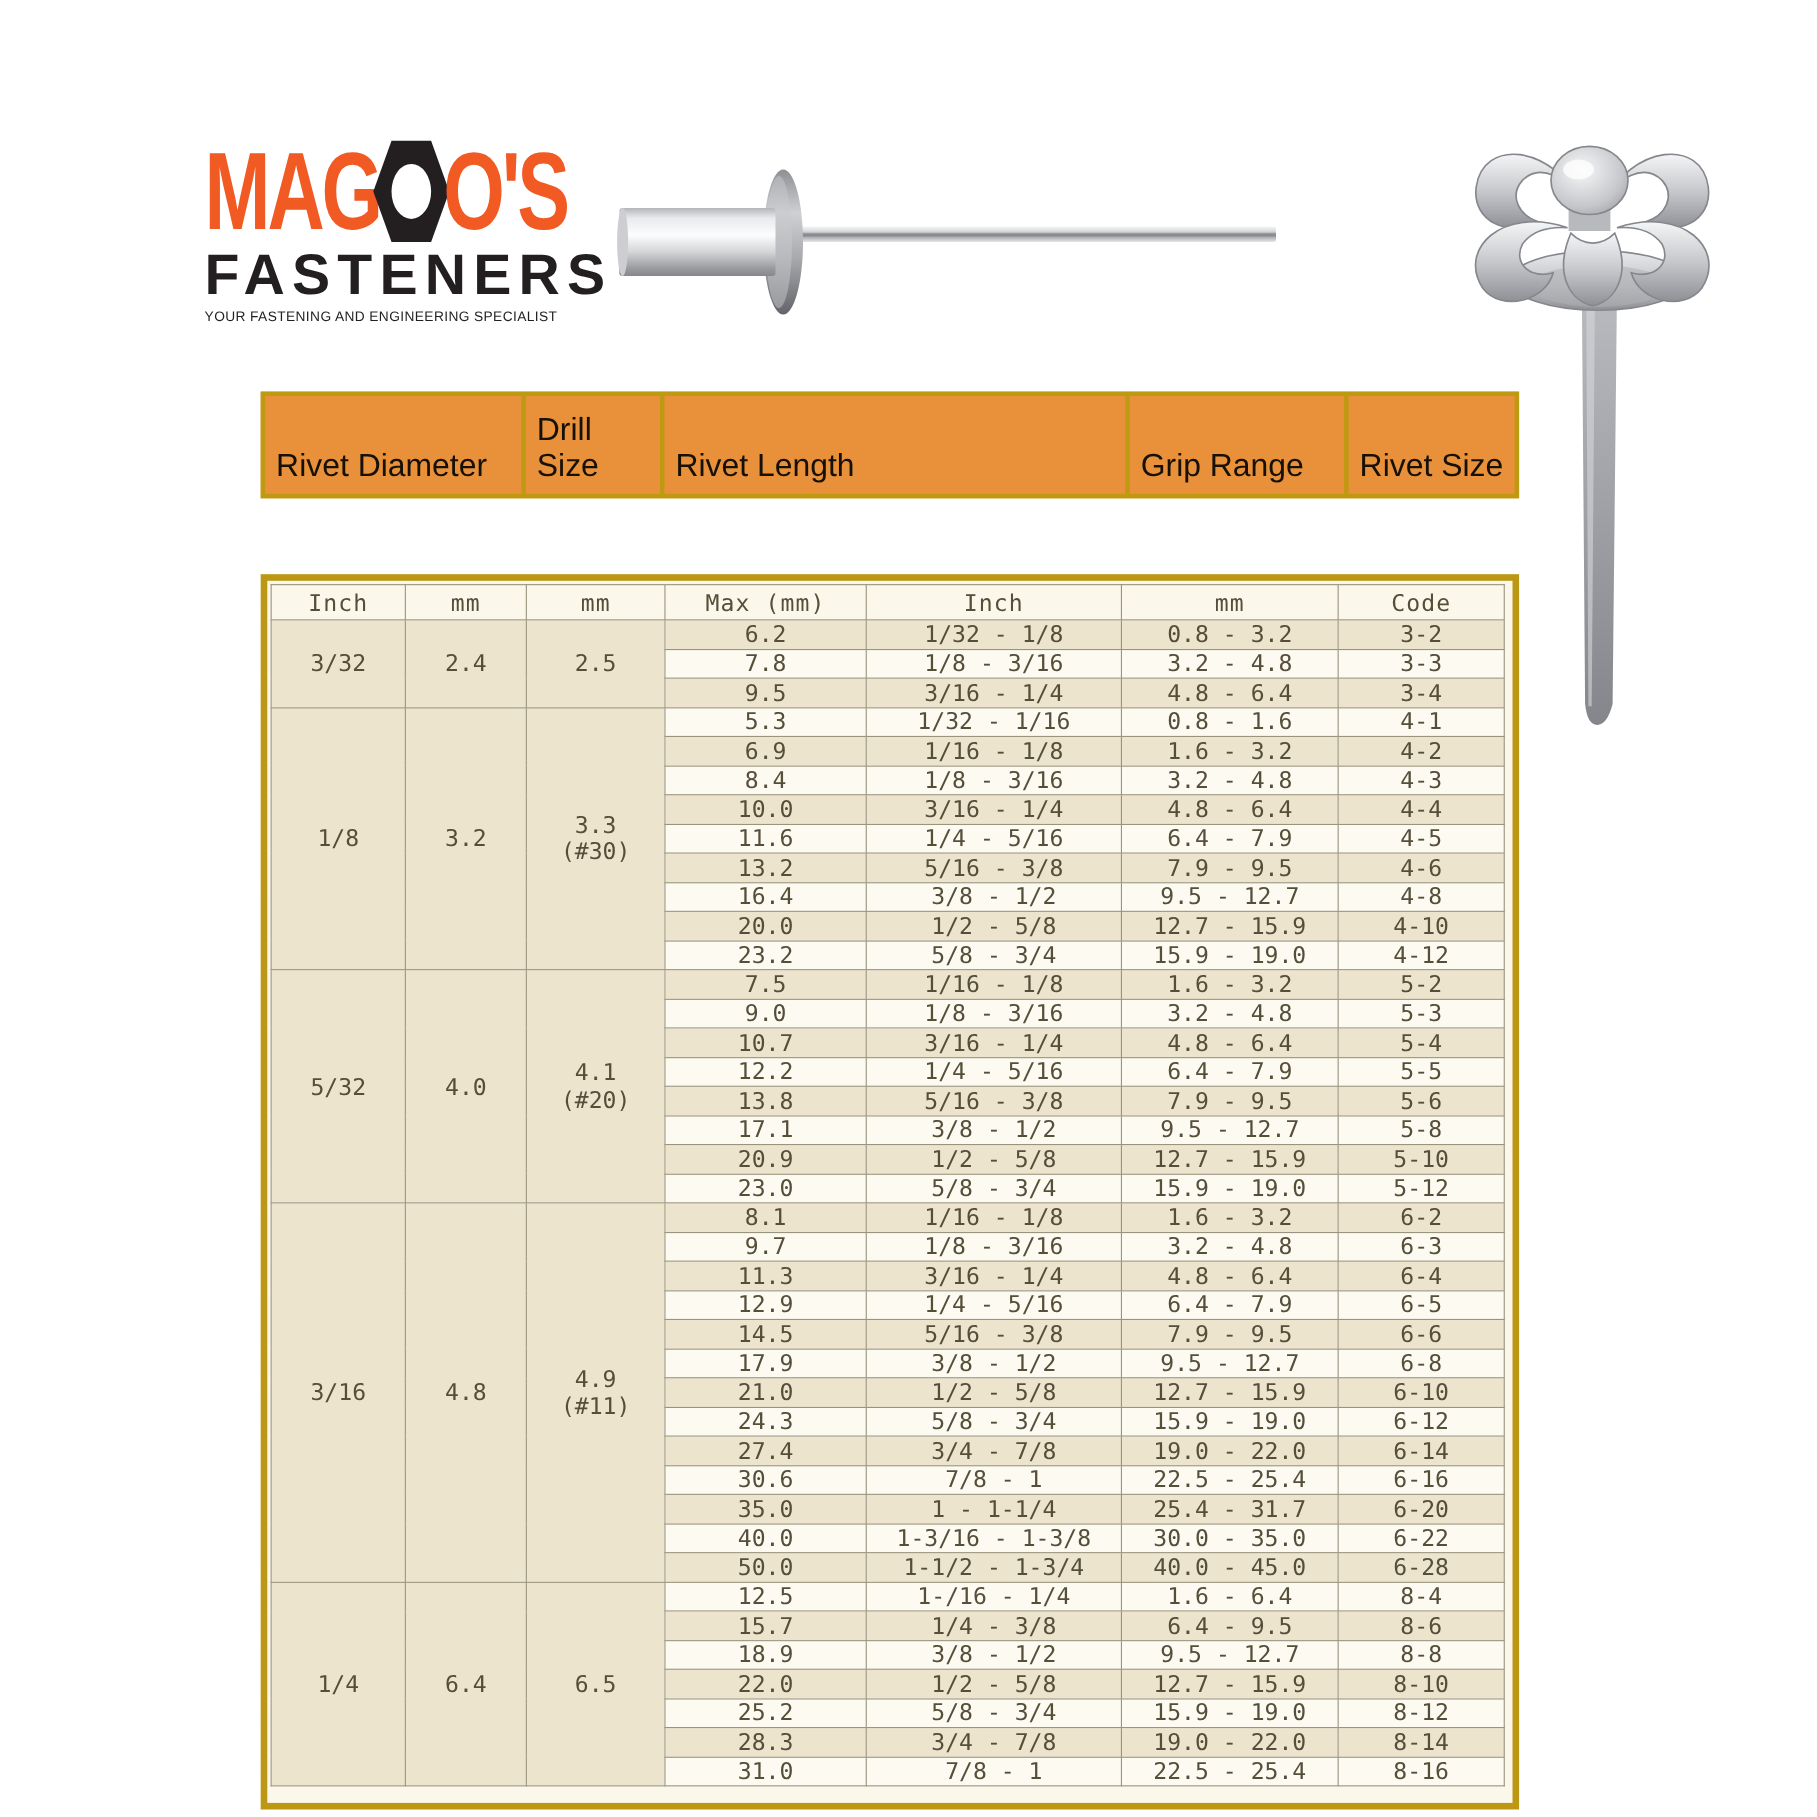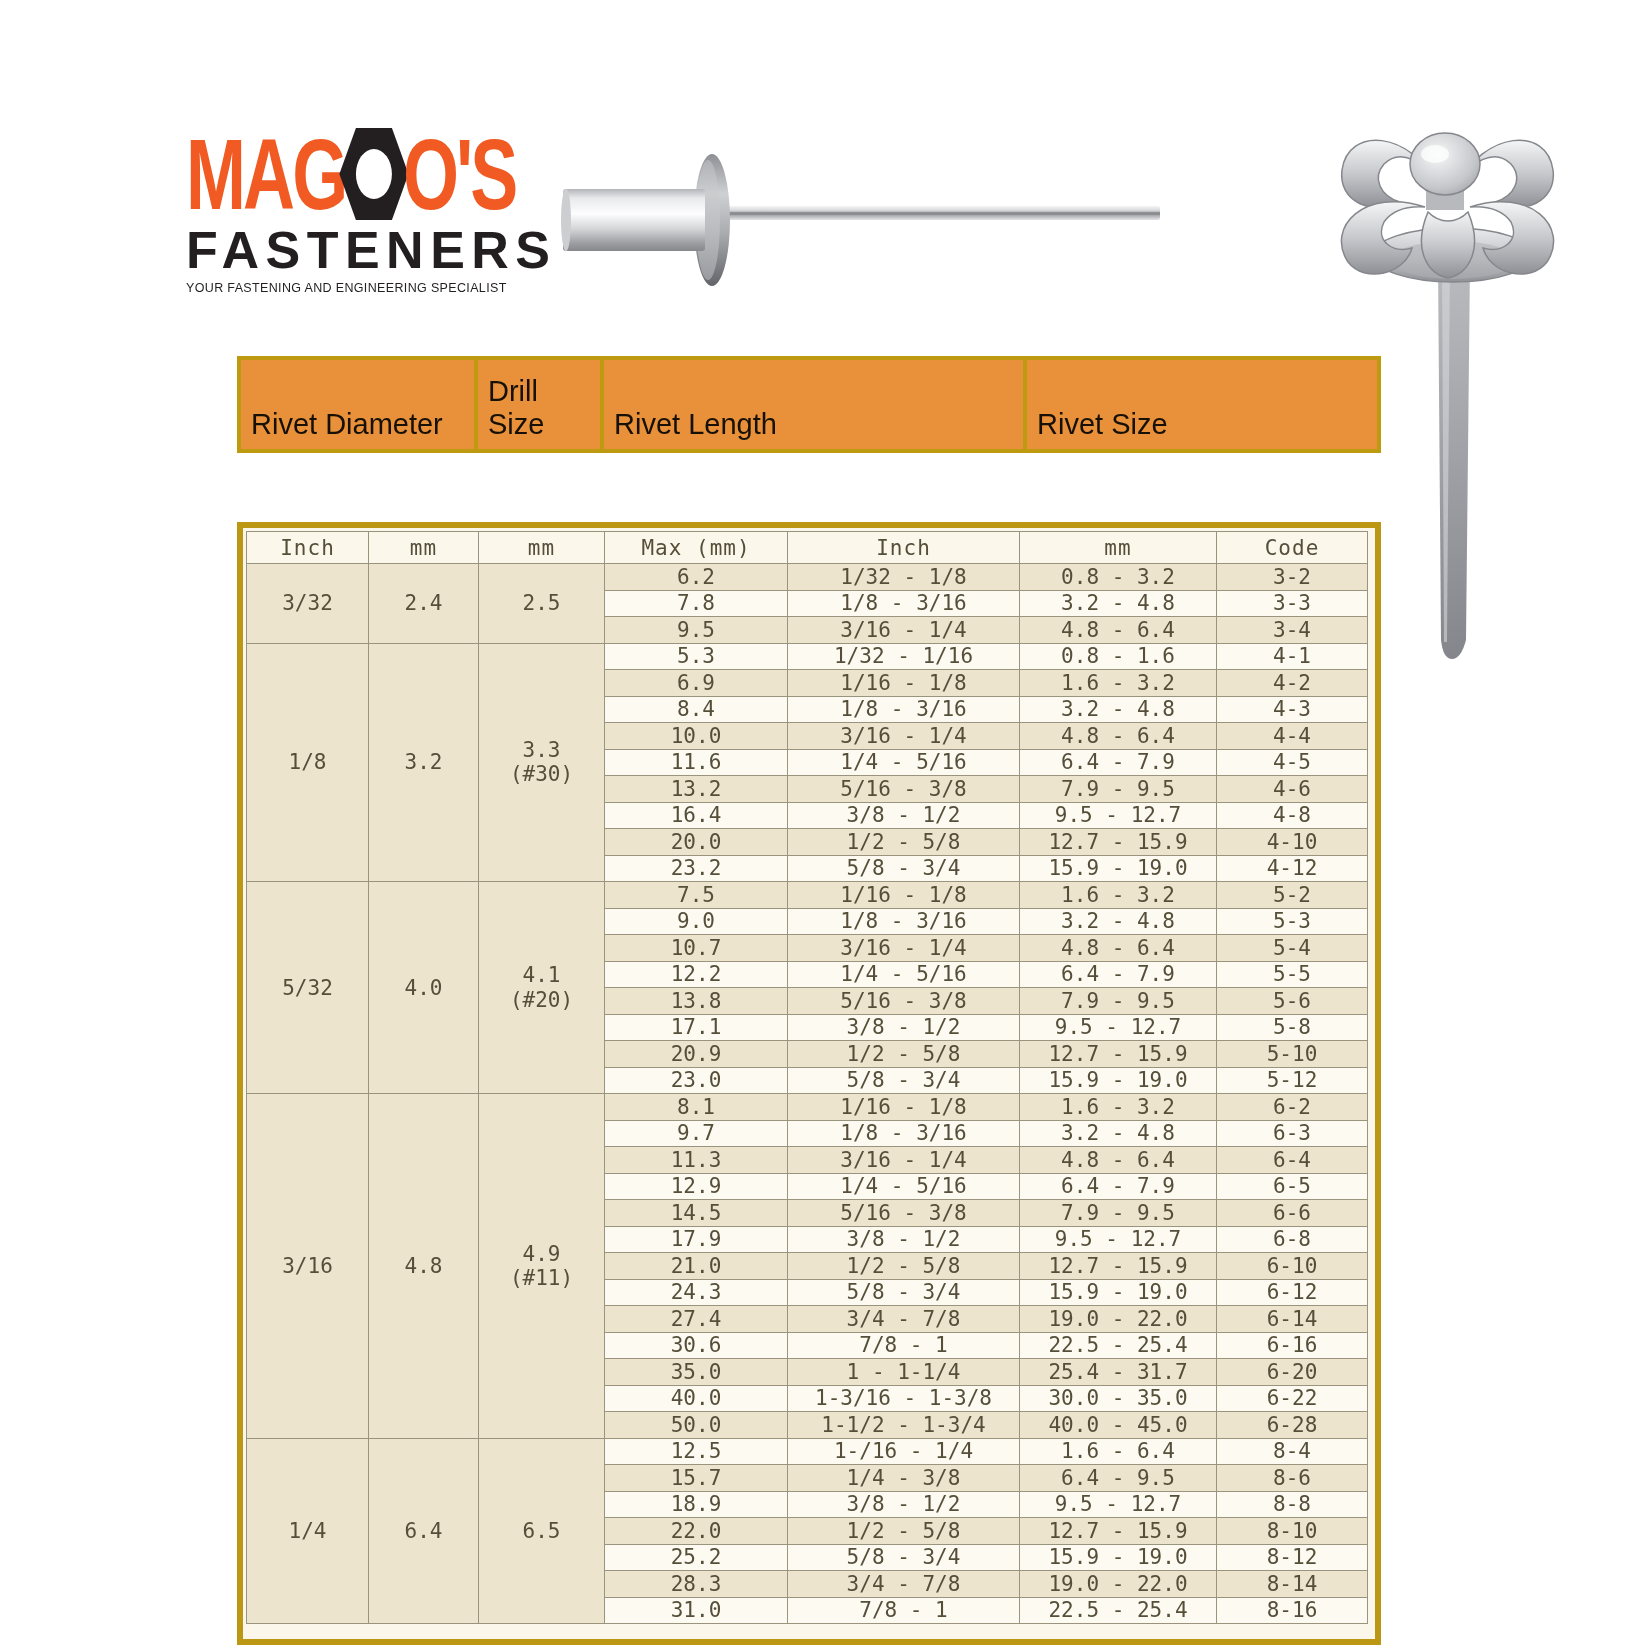--- a/index.html
+++ b/index.html
@@ -128,20 +128,21 @@
 
     <rect x="106" y="58" width="38" height="40" fill="#b7b9bd"></rect>
     <ellipse cx="125" cy="52" rx="35" ry="31" fill="url(#domeG)" stroke="#85878c" stroke-width="1.5"></ellipse>
     <ellipse cx="115" cy="42" rx="14" ry="9" fill="#ffffff" opacity=".75"></ellipse>
   </svg>
 
   <div class="bar">
     <div class="cell">Rivet Diameter</div>
     <div class="cell">Drill Size</div>
     <div class="cell">Rivet Length</div>
+    <div class="cell">Grip Range</div>
     <div class="cell">Rivet Size</div>
   </div>
 
   <div class="tblwrap">
     <table class="spec">
       <colgroup>
         <col style="width:122px">
           <col style="width:110px">
           <col style="width:126px">
         <col style="width:183px">

